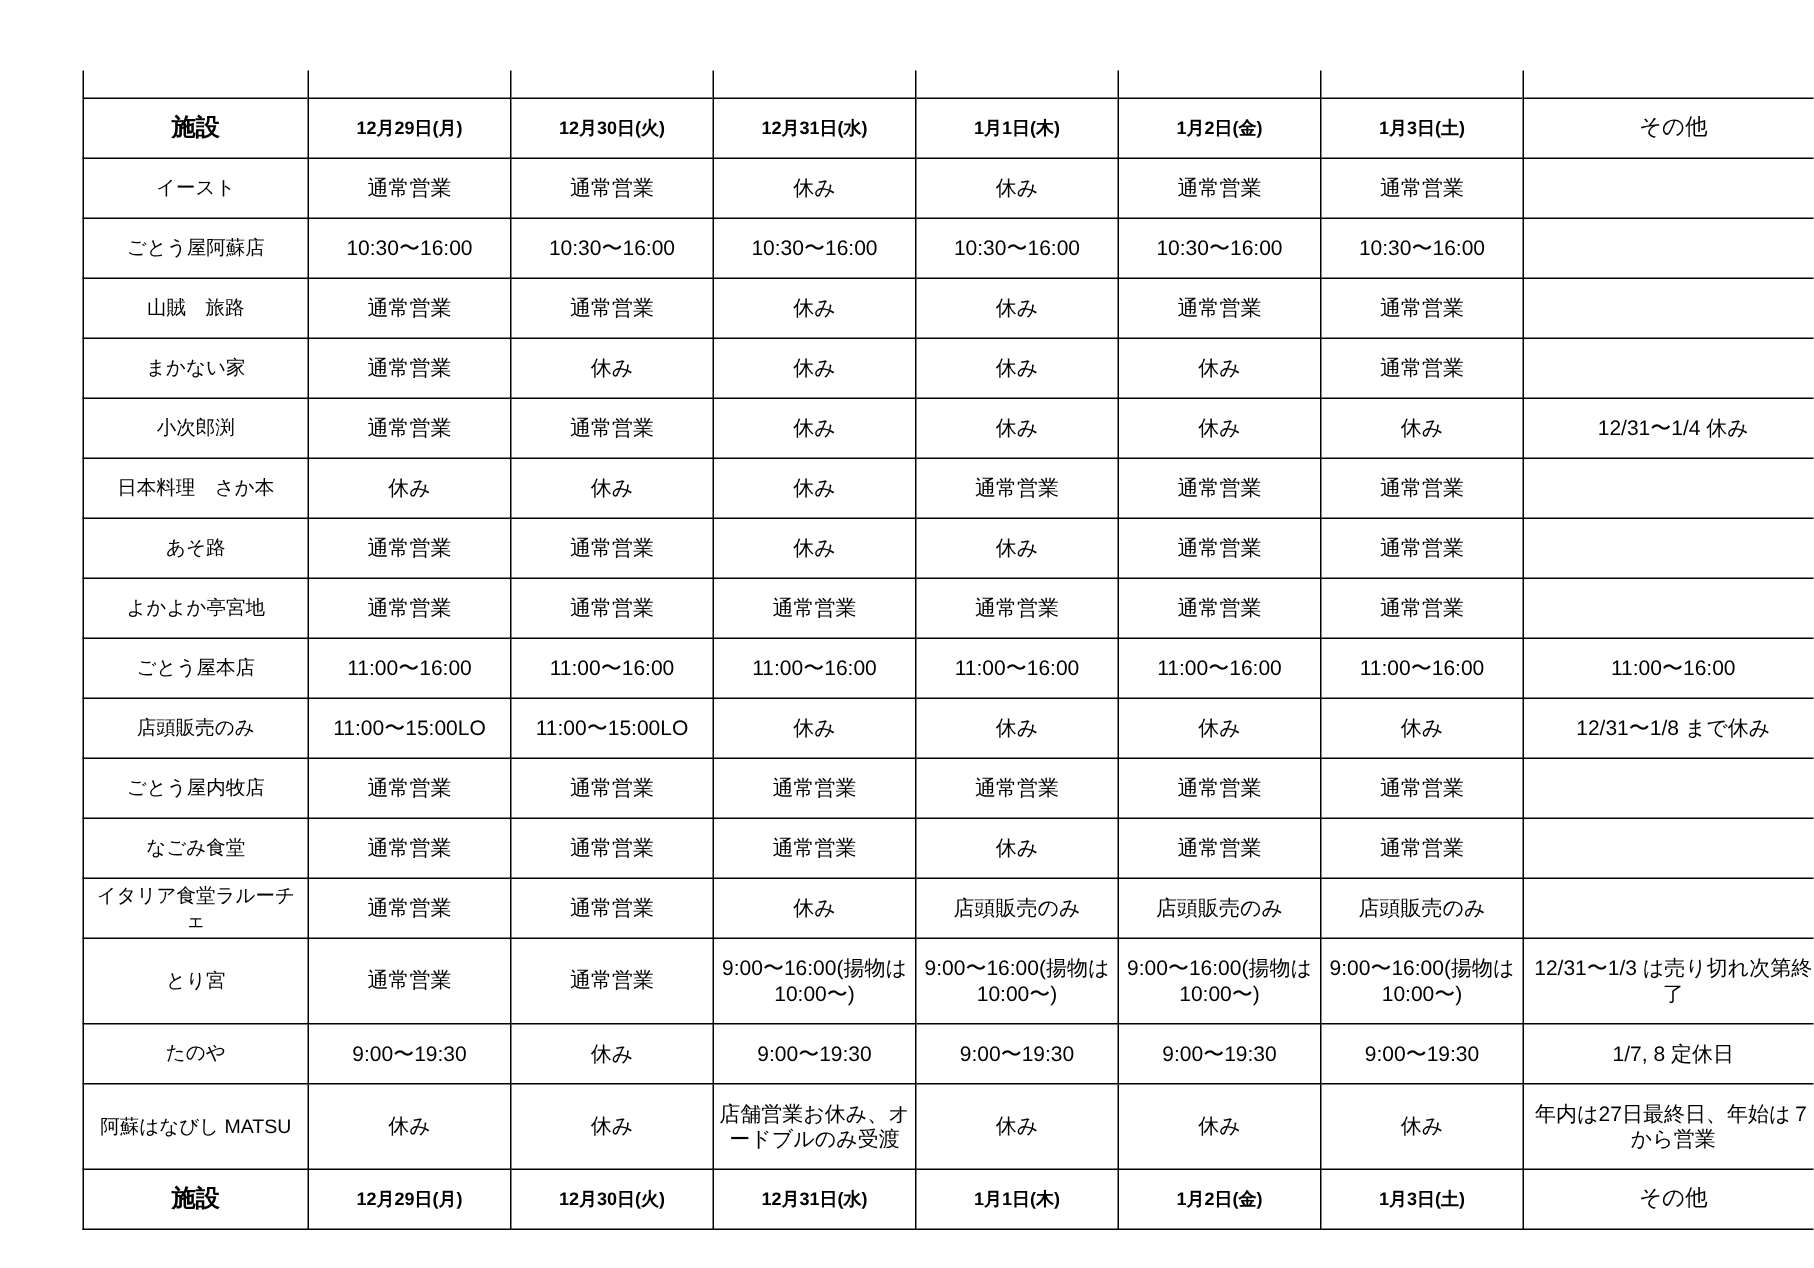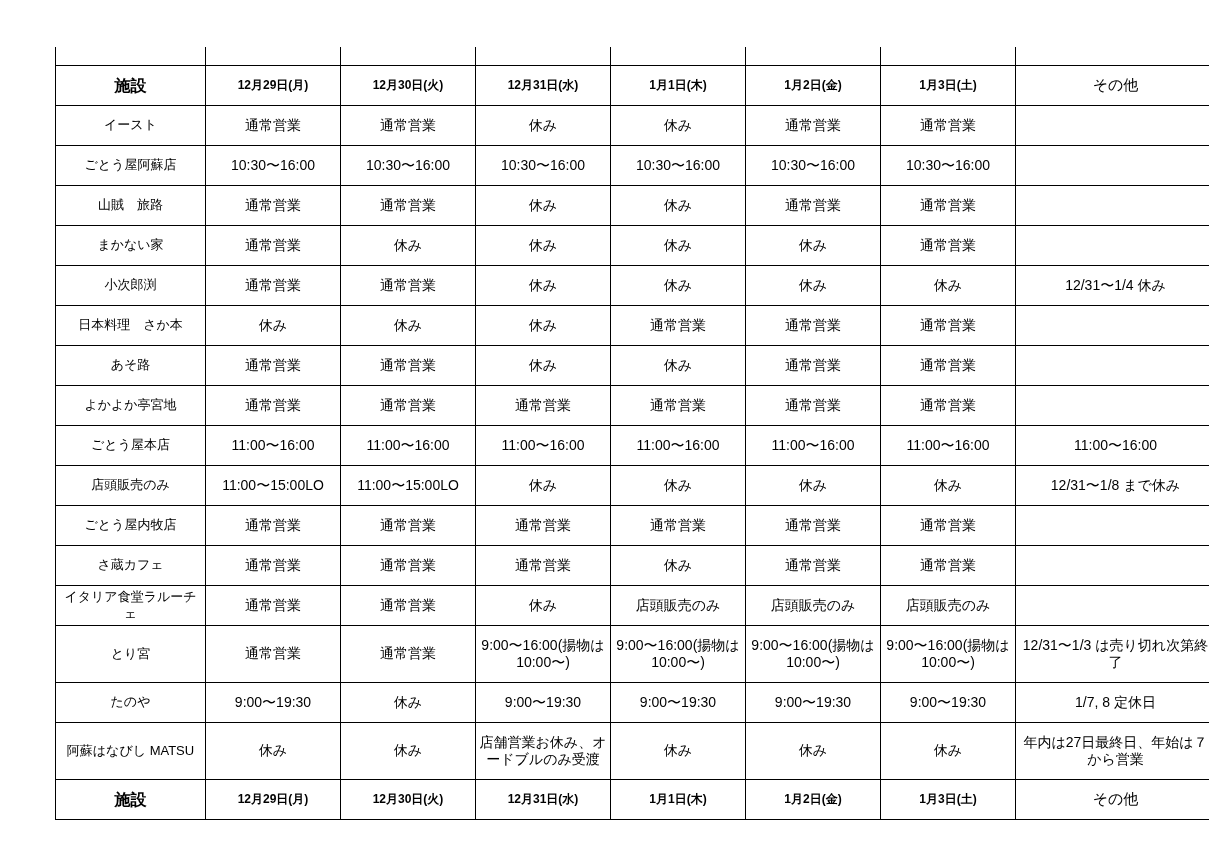--- a/index.html
+++ b/index.html
@@ -252,21 +252,21 @@
           <td>通常営業</td>
           <td>通常営業</td>
           <td>通常営業</td>
           <td>通常営業</td>
           <td>通常営業</td>
           <td>通常営業</td>
           <td></td>
         </tr>
 
         <tr class="body">
-          <td class="facility">さ蔵カフェ</td>
+          <td class="facility">なごみ食堂</td>
           <td>通常営業</td>
           <td>通常営業</td>
           <td>通常営業</td>
           <td>休み</td>
           <td>通常営業</td>
           <td>通常営業</td>
           <td></td>
         </tr>
 
         <tr class="body">

